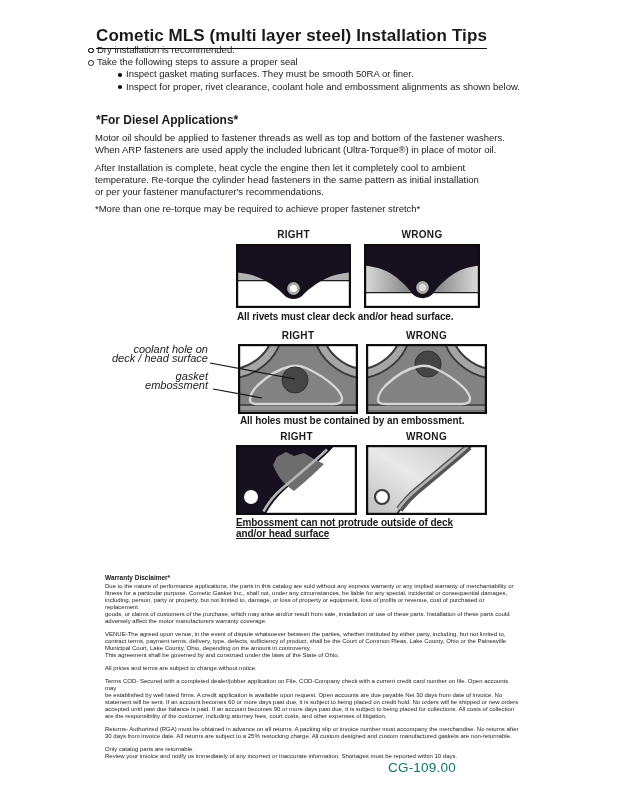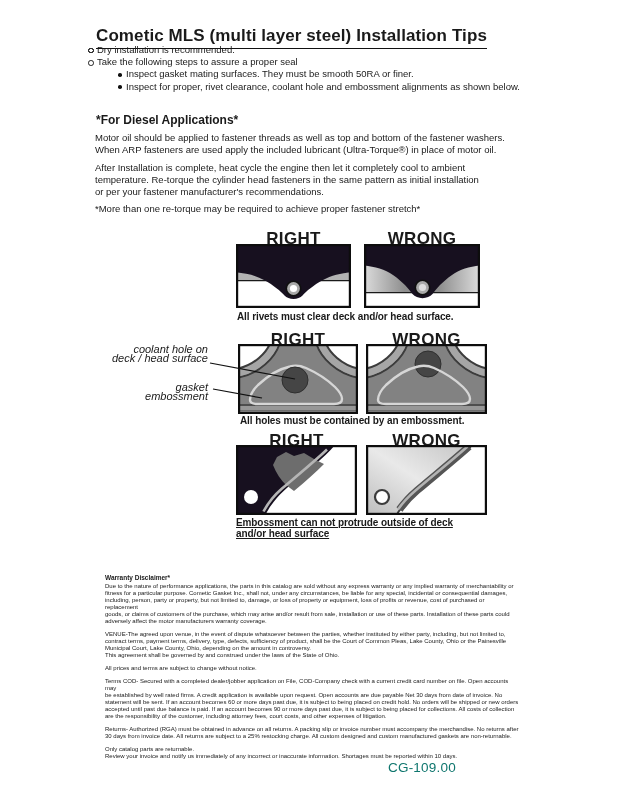--- a/index.html
+++ b/index.html
@@ -14,21 +14,21 @@
   }
   .tips { list-style:none; margin:0; padding:0; font-size:9.5px; }
   .tips li { line-height:12.2px; position:relative; padding-left:9px; }
   .tips li.sub { margin-left:29px; }
   .ob { position:absolute; left:0; top:3.8px; width:3.6px; height:3.6px;
         border:1px solid #222; border-radius:50%; }
   .fb { position:absolute; left:1px; top:4.6px; width:3.6px; height:3.6px;
         background:#111; border-radius:50%; }
   .h2 { font-size:12px; font-weight:bold; }
   .para { font-size:9.5px; line-height:11.9px; white-space:pre-line; width:420px; }
-  .dglabel { font-size:17px; font-weight:bold; letter-spacing:.3px; text-align:center; }
+  .dglabel { font-size:10px; font-weight:bold; letter-spacing:.3px; text-align:center; }
   .caption { font-size:10px; font-weight:bold; letter-spacing:-.1px; white-space:pre-line; line-height:11px; }
   .ptr { font-size:11px; line-height:8.8px; text-align:right; white-space:pre-line; width:98px;font-style:italic; }
   .disc-h { font-size:6.5px; font-weight:bold; }
   .disc-wrap { width:414px; }
   .disc { font-size:6px; line-height:7px; white-space:pre-line; margin:0 0 6px 0; }
   .footer-code { font-size:13.5px; color:#0f766e; letter-spacing:.2px; }
   .fig svg { display:block; }
 </style>
 </head>
 <body>
@@ -104,21 +104,21 @@
     </svg>
   </div>
 
   <div class="abs caption" style="left:237px; top:311px;">All rivets must clear deck and/or head surface.</div>
 
   <div class="abs dglabel" style="left:238px; top:330px; width:120px;">RIGHT</div>
   <div class="abs dglabel" style="left:366px; top:330px; width:121px;">WRONG</div>
 
   <div class="abs ptr" style="left:110px; top:345px;">coolant hole on
 deck / head surface</div>
-  <div class="abs ptr" style="left:110px; top:383px;">gasket embossment</div>
+  <div class="abs ptr" style="left:110px; top:372px;">gasket embossment</div>
 
   <svg class="abs" style="left:110px; top:336px; pointer-events:none; z-index:3;" width="260" height="90" viewBox="0 0 260 90">
     <line x1="100" y1="27" x2="185" y2="43" stroke="#111111" stroke-width="1.2"></line>
     <line x1="103" y1="53" x2="152" y2="62" stroke="#111111" stroke-width="1.2"></line>
   </svg>
 
   <div class="abs fig" style="left:238px; top:344px;">
     <svg viewBox="0 0 120 70" width="120" height="70">
       <rect width="120" height="70" fill="#828282"></rect>
       <ellipse cx="-13" cy="-15" rx="57" ry="50" fill="none" stroke="#3c3c3c" stroke-width="2"></ellipse>

